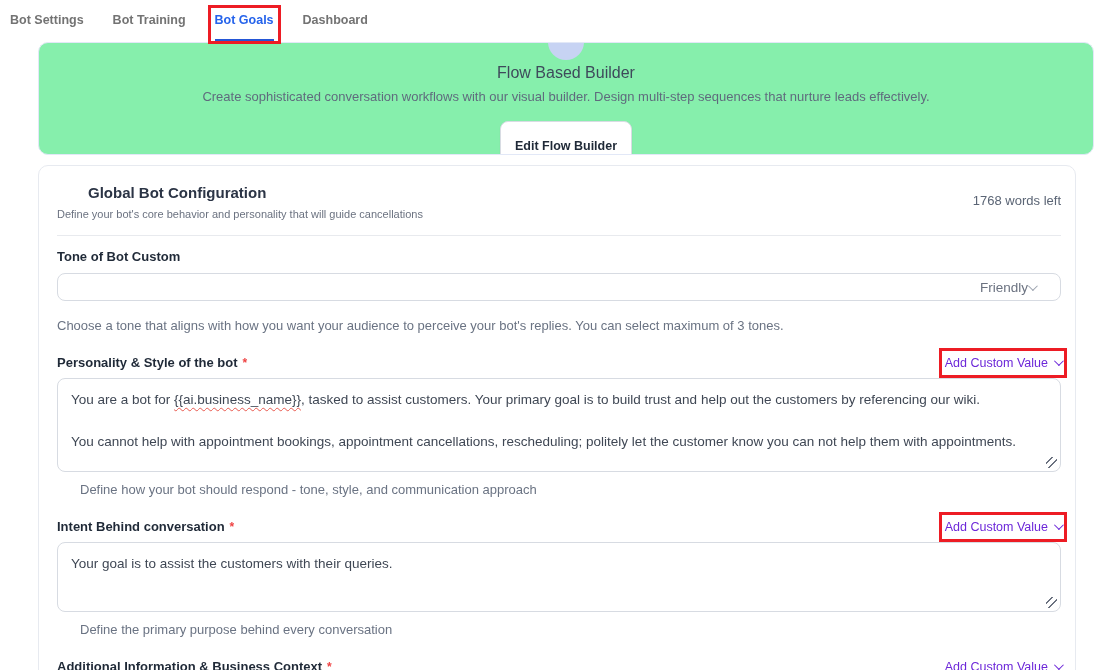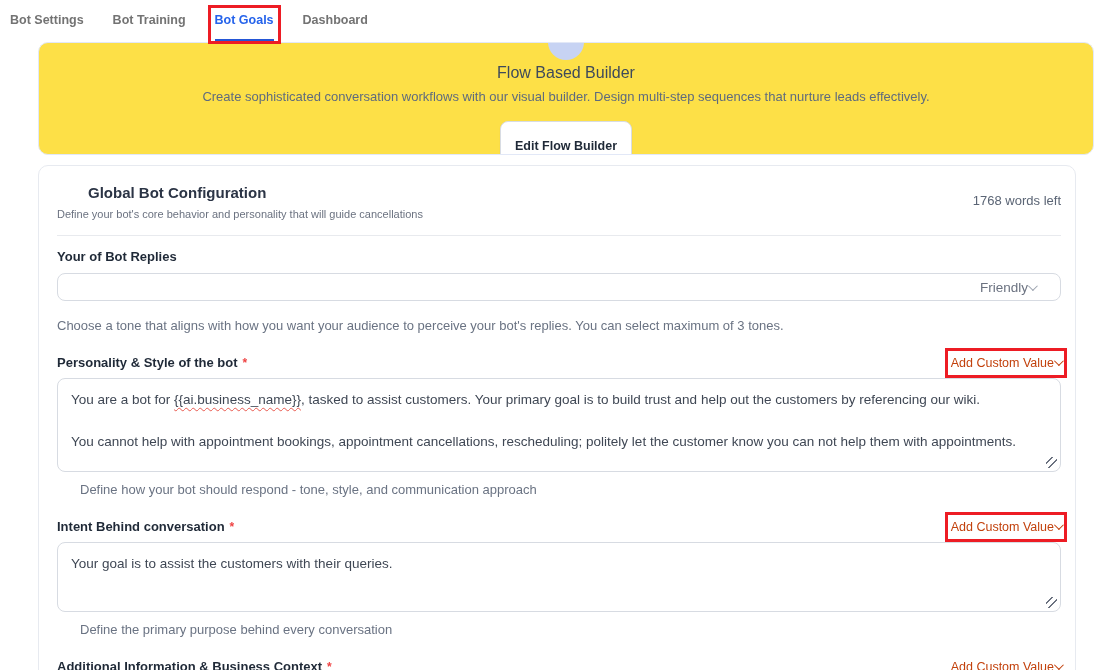--- a/index.html
+++ b/index.html
@@ -9,21 +9,21 @@
   
   .tabbar { display:flex; align-items:stretch; gap:29px; height:42px; padding-left:10px; background:#fff; }
   .tab { display:flex; align-items:center; font-size:12.5px; font-weight:700; color:#737373;
          border-bottom:3px solid transparent; cursor:pointer; position:relative; white-space:nowrap; }
   .tab.active { color:#2563eb; border-bottom-color:#2456d6; }
   .tab.annot::after { content:""; position:absolute; left:-7px; right:-7px; top:5px; bottom:-5px;
          border:3px solid #ed1c24; pointer-events:none; z-index:6; }
 
   
   .flow-card { position:relative; overflow:hidden; margin:0 0 10px 38px; width:1056px; height:113px;
-               background:#fde047; border:1px solid #e2e8f7; border-radius:10px; text-align:center; }
+               background:#86efac; border:1px solid #e2e8f7; border-radius:10px; text-align:center; }
   .flow-circle { position:absolute; top:-19px; left:50%; margin-left:-18px; width:36px; height:36px;
                border-radius:50%; background:#c7d3f3; }
   .flow-title { margin-top:21px; font-size:16px; font-weight:500; color:#3e4a5b; }
   .flow-desc { margin-top:7px; font-size:13px; color:#5f6b7d; }
   .flow-btn { display:inline-block; margin-top:17px; background:#fff; border:1px solid #d8dce3;
               border-radius:8px; padding:17px 14px; font-size:12.5px; font-weight:600; color:#1f2937;
               box-shadow:0 1px 2px rgba(16,24,40,.06); cursor:pointer; }
 
   
   .cfg-card { margin-left:38px; width:1038px; height:640px; background:#fff;
@@ -37,21 +37,21 @@
   .field-label { font-size:13px; font-weight:600; color:#1f2937; }
   .req { color:#ef4444; margin-left:5px; font-size:12px; }
   .tone-label { margin-top:13px; }
   .select { margin-top:9px; height:28px; border:1px solid #d7dbe2; border-radius:8px;
             display:flex; align-items:center; justify-content:flex-end; padding:0 25px;
             font-size:13.5px; color:#6b7280; background:#fff; cursor:pointer; }
   .helper { font-size:13px; color:#6a7383; }
   .tone-helper { margin-top:17px; }
 
   .field-row { display:flex; justify-content:space-between; align-items:center; margin-top:22px;text-align:right; }
-  .add-link { display:inline-flex; align-items:center; color:#c2410c; font-size:12.5px;
+  .add-link { display:inline-flex; align-items:center; gap:6px; color:#6d28d9; font-size:12.5px;
               font-weight:500; cursor:pointer; position:relative; white-space:nowrap; }
   .add-link.annot::after { content:""; position:absolute; inset:-8px -6px; border:3px solid #ed1c24;
               pointer-events:none; z-index:6; }
 
   .chev { width:7px; height:7px; border-right:1.6px solid currentColor; border-bottom:1.6px solid currentColor;
           transform:rotate(45deg) translateY(-2px); display:inline-block; }
   .select .chev { color:#9ca3af; }
 
   .tbox { margin-top:8px; border:1px solid #d7dbe2; border-radius:8px; padding:10px 13px;
           font-size:13.5px; color:#3f4754; line-height:21px; position:relative; background:#fff;
@@ -89,21 +89,21 @@
   <div class="cfg-head">
     <div>
       <div class="cfg-title">Global Bot Configuration</div>
       <div class="cfg-sub">Define your bot's core behavior and personality that will guide cancellations</div>
     </div>
     <div class="words-left">1768 words left</div>
   </div>
 
   <div class="divider"></div>
 
-  <div class="field-label tone-label">Your of Bot Replies</div>
+  <div class="field-label tone-label">Tone of Bot Custom</div>
   <div class="select">
     <span>Friendly</span>
     <span class="chev"></span>
   </div>
   <div class="helper tone-helper">Choose a tone that aligns with how you want your audience to perceive your bot's replies. You can select maximum of 3 tones.</div>
 
   <div class="field-row">
     <div class="field-label">
       <span>Personality &amp; Style of the bot</span><span class="req">*</span>
     </div>

